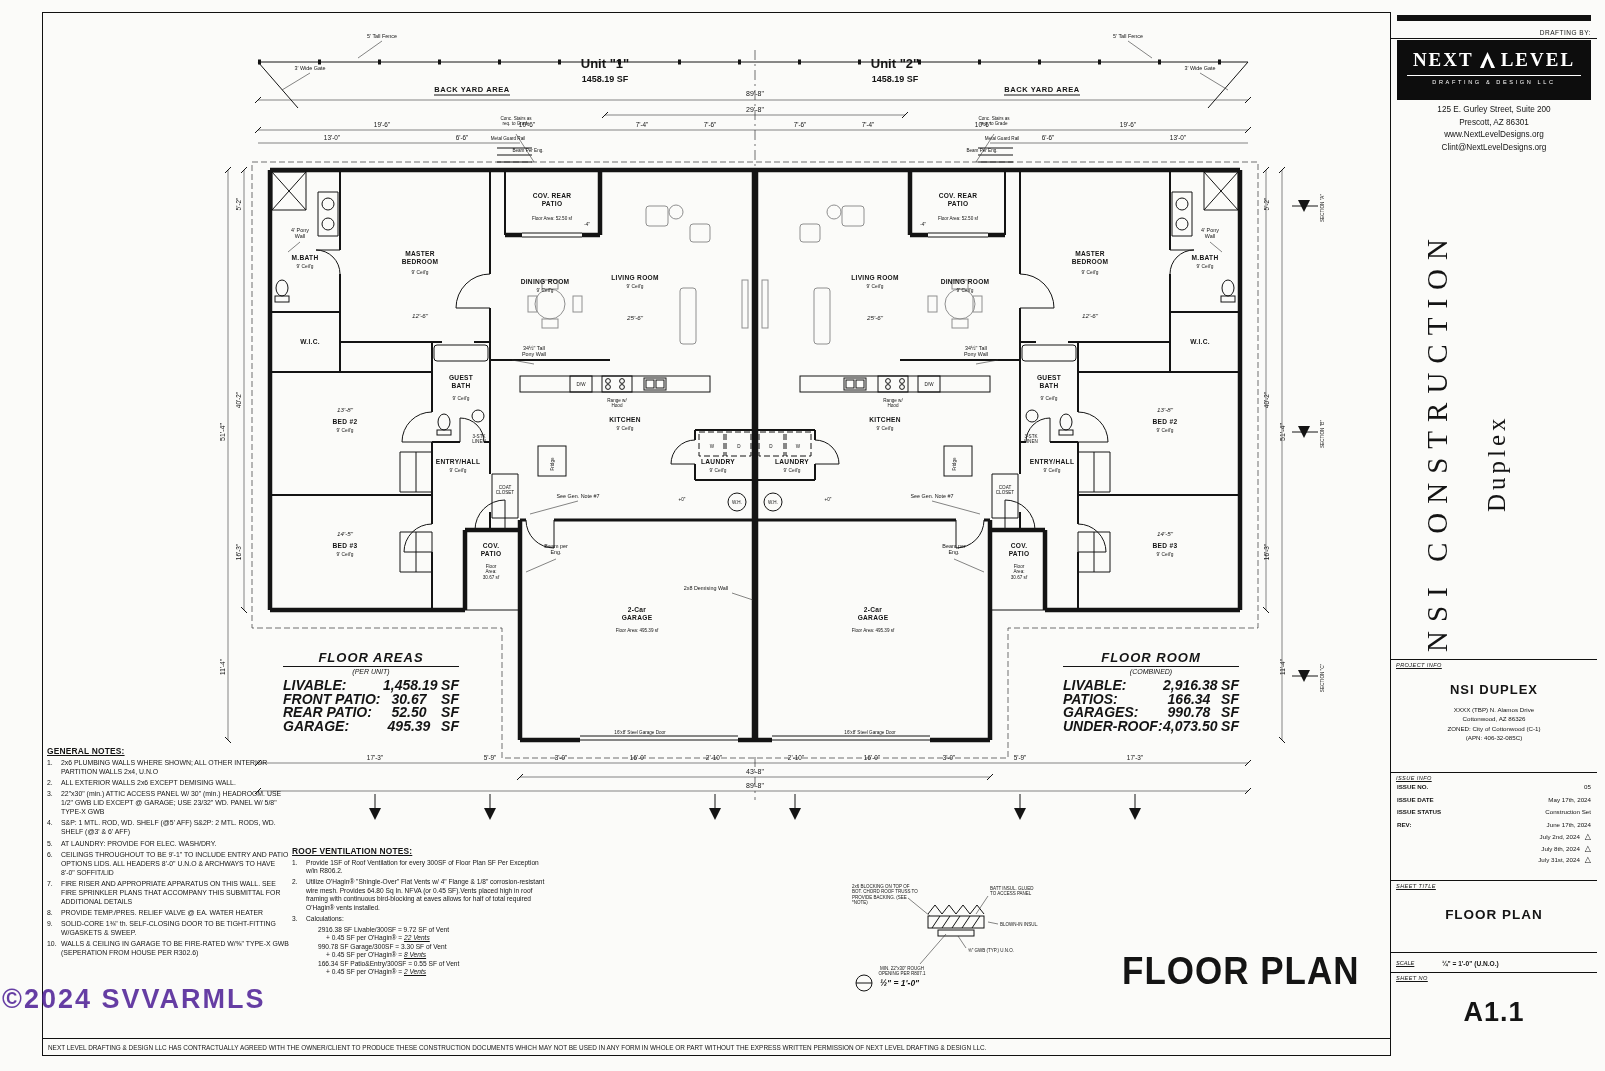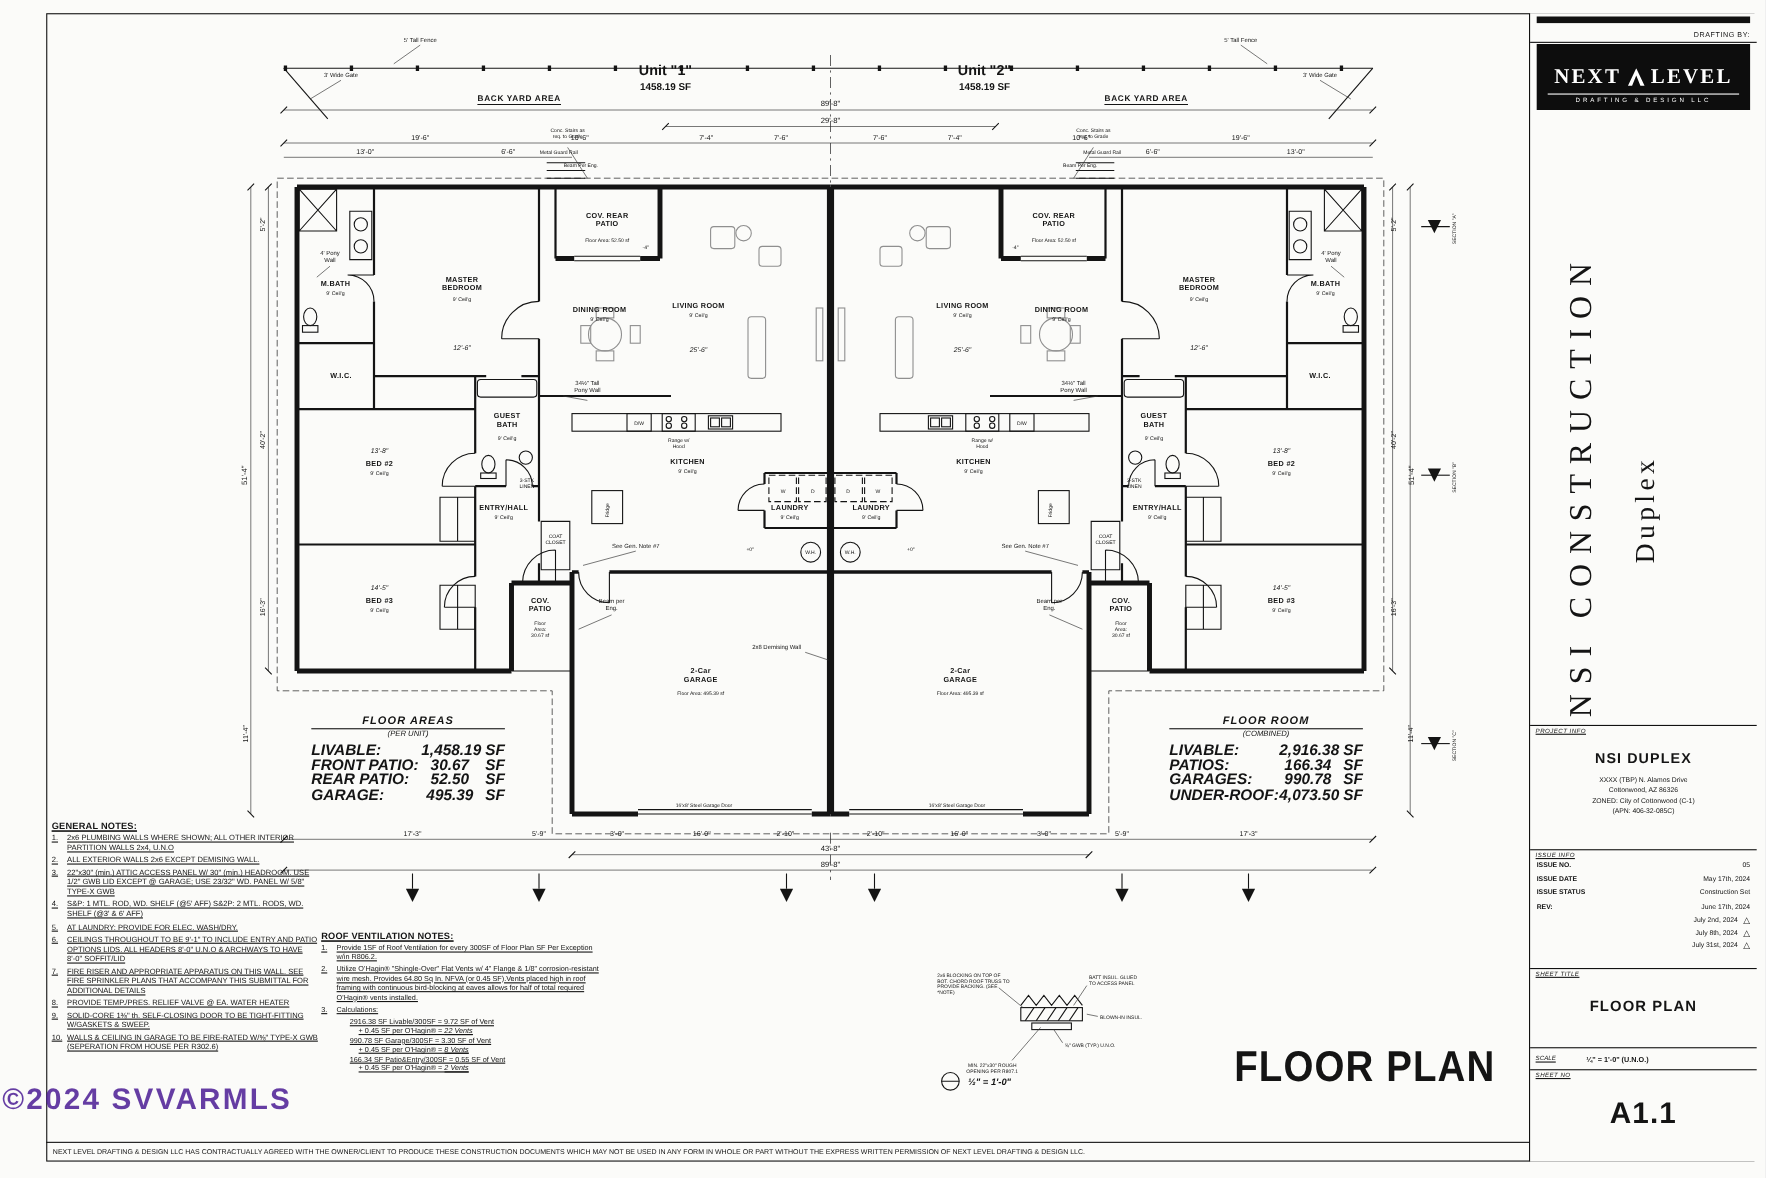--- a/index.html
+++ b/index.html
@@ -24,28 +24,28 @@
   .w2{stroke:#141414;stroke-width:2;fill:none;}
   .w1{stroke:#141414;stroke-width:1;fill:none;}
   .wt{stroke:#333;stroke-width:.7;fill:none;}
   .dl{stroke:#333;stroke-width:.6;fill:none;}
   .dash{stroke-dasharray:6 3;}
   .dash2{stroke-dasharray:10 4 2 4;}
   .fur{stroke:#8f8f8f;stroke-width:1;fill:none;}
   .solid{fill:#141414;stroke:none;}
   
   .fa-table{position:absolute;width:176px;font-style:italic;font-weight:700;}
-  .fa-title{font-size:10px;text-align:center;letter-spacing:1px;border-bottom:1.2px solid #141414;padding-bottom:1px;}
+  .fa-title{font-size:13px;text-align:center;letter-spacing:1px;border-bottom:1.2px solid #141414;padding-bottom:1px;}
   .fa-sub{font-size:7px;text-align:center;font-weight:400;margin:1px 0 4px;}
   .fa-row{display:flex;font-size:14px;line-height:13.5px;}
   .fa-label{flex:1;}
   .fa-value{width:52px;text-align:center;}
   .fa-unit{width:24px;text-align:right;}
   
-  .notes{position:absolute;text-decoration:underline;}
+  .notes{position:absolute;}
   .notes-title{font-size:8.4px;font-weight:700;text-decoration:underline;margin-bottom:3px;letter-spacing:.2px;}
   .note-item{display:flex;font-size:6.9px;line-height:1.28;margin-bottom:2.5px;}
   .note-num{width:14px;flex:none;}
   .gen-notes{left:47px;top:746px;width:242px;}
   .roof-notes{left:292px;top:846px;width:254px;}
   .roof-notes .note-item{font-size:6.6px;}
   .calc-line{font-size:6.6px;line-height:1.3;margin-left:26px;}
   .calc-vent{margin-left:34px;}
   .calc-u{text-decoration:underline;font-style:italic;}
   
@@ -55,21 +55,21 @@
   
   .plan-title{position:absolute;left:1122px;top:948px;font-size:35px;font-weight:700;letter-spacing:1px;transform:scaleY(1.12);transform-origin:top left;}
   .watermark{position:absolute;left:2px;top:984px;font-size:27px;font-weight:700;letter-spacing:2px;color:#4c1d95;opacity:.85;z-index:60;}
   .disclaimer{position:absolute;left:42px;top:1038px;width:1348px;height:18px;border-top:1.2px solid #111;box-sizing:border-box;font-size:6.4px;line-height:17px;padding-left:6px;white-space:nowrap;overflow:hidden;}
   
   .tb{position:absolute;left:1390px;top:12px;width:207px;height:1044px;border-left:1.6px solid #111;box-sizing:border-box;background:#fbfbf9;}
   .tb-drafting{position:absolute;top:0;left:0;right:0;height:26px;border-bottom:1px solid #111;}
   .tb-topbar{position:absolute;top:3px;left:6px;right:6px;height:6px;background:#111;}
   .tb-drafting span{position:absolute;right:6px;bottom:2px;font-size:6.5px;letter-spacing:.5px;}
   .tb-logo{position:absolute;top:28px;left:6px;right:6px;height:60px;background:#0d0d0d;color:#fff;text-align:center;}
-  .tb-logo-row{display:flex;justify-content:center;align-items:center;gap:5px;margin-top:19px;font-family:"Liberation Serif",serif;font-weight:700;font-size:19px;letter-spacing:2px;}
+  .tb-logo-row{display:flex;justify-content:center;align-items:center;gap:5px;margin-top:9px;font-family:"Liberation Serif",serif;font-weight:700;font-size:19px;letter-spacing:2px;}
   .tb-logo-tag{margin:4px 10px 0;border-top:1px solid #fff;padding-top:3px;font-size:5.6px;letter-spacing:2.6px;}
   .tb-address{position:absolute;top:92px;left:0;right:0;text-align:center;font-size:8.2px;line-height:1.55;}
   .tb-vertical{position:absolute;top:150px;left:0;width:100%;height:495px;}
   .tb-client{position:absolute;left:30px;top:60px;height:430px;writing-mode:vertical-rl;transform:rotate(180deg);font-family:"Liberation Serif",serif;font-size:29px;letter-spacing:9px;display:flex;align-items:center;}
   .tb-project{position:absolute;left:92px;top:150px;height:200px;writing-mode:vertical-rl;transform:rotate(180deg);font-family:"Liberation Serif",serif;font-size:25px;letter-spacing:4px;display:flex;align-items:center;}
   .tb-section{position:absolute;left:0;right:0;border-top:1.2px solid #111;}
   .tb-sec-label{font-size:5.6px;font-style:italic;text-decoration:underline;margin:2px 0 0 5px;letter-spacing:.4px;}
   .tb-projinfo{top:647px;height:127px;}
   .tb-proj-name{text-align:center;font-size:13px;font-weight:700;letter-spacing:1px;margin-top:14px;}
   .tb-proj-addr{text-align:center;font-size:6.2px;line-height:1.5;margin-top:8px;}
@@ -501,20 +501,26 @@
     <div class="tb-logo">
       <div class="tb-logo-row">
         <span>NEXT</span>
         <svg width="17" height="17" viewBox="0 0 18 18">
             <polygon points="9,0 17,17 13,17 9,7 5,17 1,17" fill="#ffffff"></polygon>
           </svg>
         <span>LEVEL</span>
       </div>
       <div class="tb-logo-tag">DRAFTING &amp; DESIGN LLC</div>
     </div>
+    <div class="tb-address">
+      <div>125 E. Gurley Street, Suite 200</div>
+      <div>Prescott, AZ 86301</div>
+      <div>www.NextLevelDesigns.org</div>
+      <div>Clint@NextLevelDesigns.org</div>
+    </div>
     <div class="tb-vertical">
       <div class="tb-client">NSI CONSTRUCTION</div>
       <div class="tb-project">Duplex</div>
     </div>
     <div class="tb-section tb-projinfo">
       <div class="tb-sec-label">PROJECT INFO</div>
       <div class="tb-proj-name">NSI DUPLEX</div>
       <div class="tb-proj-addr">
         <div>XXXX (TBP) N. Alamos Drive</div>
         <div>Cottonwood, AZ  86326</div>

